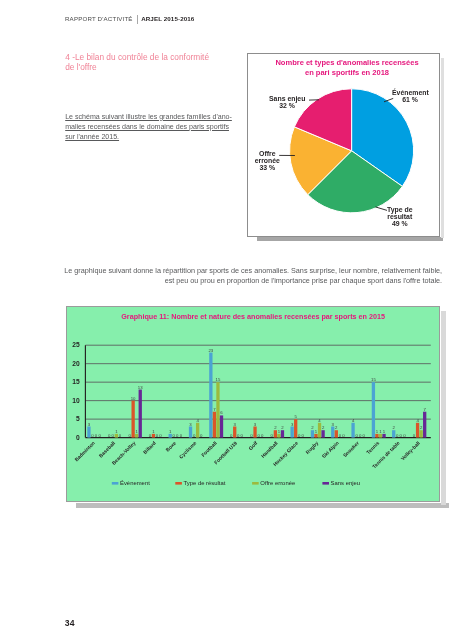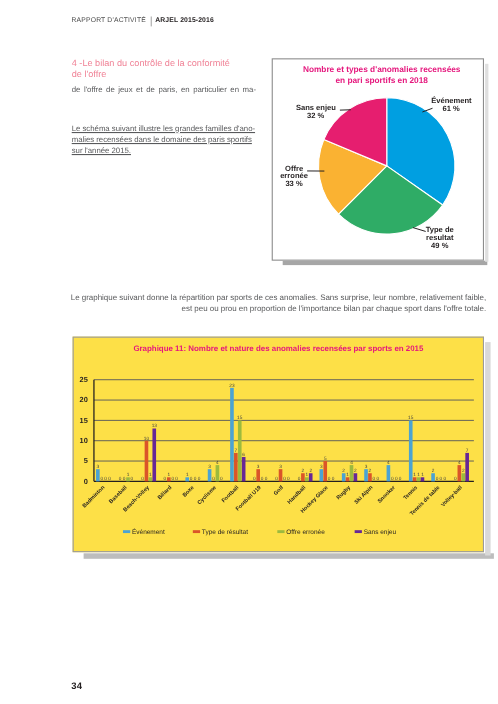--- a/index.html
+++ b/index.html
@@ -35,21 +35,21 @@
   .pie-card{position:absolute;left:209.5px;top:53.3px;width:193.3px;height:183.4px;background:#fff;
             border:0.7px solid #8d8d8d;box-sizing:border-box;}
   .pie-shadow{position:absolute;left:220px;top:237.4px;width:186px;height:3.6px;
         background:#a6a6a6;}
   .pie-shadow-r{position:absolute;left:403.5px;top:57.5px;width:3.4px;height:180px;
         background:#dfdfdf;}
   .pie-title{position:absolute;left:0;top:3.7px;width:199px;text-align:center;color:#e5177d;
         font-size:7.55px;font-weight:bold;line-height:9.9px;letter-spacing:-.01px;}
 
   
-  .bar-card{position:absolute;left:28.5px;top:306.3px;width:374.8px;height:195.7px;background:#fde047;
+  .bar-card{position:absolute;left:28.5px;top:306.3px;width:374.8px;height:195.7px;background:#86efac;
             border:0.8px solid #9b9b9b;box-sizing:border-box;}
   .bar-title{position:absolute;left:-0.8px;top:5.0px;width:374.8px;text-align:center;color:#e5177d;
         font-size:7.2px;font-weight:bold;letter-spacing:0px;}
   .bar-shadow{position:absolute;left:38.6px;top:503.2px;width:373px;height:5.3px;background:#bdbdbd;}
   .bar-shadow-r{position:absolute;left:403.5px;top:311px;width:5px;height:194px;background:#d9d9d9;}
 
   
   .pl{position:absolute;font-size:6.9px;font-weight:bold;color:#231f20;line-height:6.9px;
       letter-spacing:0px;white-space:nowrap;}
   .pl-evt{left:144.5px;top:35.8px;text-align:left;}
@@ -70,21 +70,20 @@
     <span class="hdr-sep"></span>
     <span class="hdr-right">ARJEL 2015-2016</span>
   </div>
 
   <div class="sec-title">
     <div>4 -Le bilan du contrôle de la conformité</div>
     <div>de l'offre</div>
   </div>
 
   <div class="para" id="para1">
-    <div class="jline">de l'offre de jeux et de paris, en particulier en ma-</div>
   </div>
   <div class="para nojust" id="para2">
     <div>Le schéma suivant illustre les grandes familles d'ano-</div>
     <div>malies recensées dans le domaine des paris sportifs</div>
     <div>sur l'année 2015.</div>
   </div>
 
   <div class="pie-shadow"></div>
   <div class="pie-shadow-r"></div>
   <div class="pie-card">
@@ -120,21 +119,21 @@
     <div class="pl pl-san">
       <div>Sans enjeu</div>
       <div>32 %</div>
     </div>
   </div>
 
   <div class="bar-shadow"></div>
   <div class="bar-shadow-r"></div>
   <div class="midpara">
     <div>Le graphique suivant donne la répartition par sports de ces anomalies. Sans surprise, leur nombre, relativement faible,</div>
-    <div>est peu ou prou en proportion de l'importance bilan par chaque sport dans l'offre totale.</div>
+    <div>est peu ou prou en proportion de l'importance prise par chaque sport dans l'offre totale.</div>
   </div>
   <div class="bar-card">
     <div class="bar-title">Graphique 11: Nombre et nature des anomalies recensées par sports en 2015</div>
     <svg id="bar-svg" width="376" height="197" viewBox="0 0 376 197" style="position:absolute;left:-0.7px;top:-0.7px;overflow:visible;">
         <line x1="19.4" x2="364.8" y1="130.6" y2="130.6" stroke="#231f20" stroke-width="1.15"></line>
         <text x="13.799999999999999" y="132.6" text-anchor="end" font-size="6.7" font-family="&quot;Liberation Sans&quot;,sans-serif" font-weight="bold" fill="#231f20">0</text>
         <line x1="19.4" x2="364.8" y1="112.11999999999999" y2="112.11999999999999" stroke="#58595b" stroke-width="0.85"></line>
         <text x="13.799999999999999" y="114.11999999999999" text-anchor="end" font-size="6.7" font-family="&quot;Liberation Sans&quot;,sans-serif" font-weight="bold" fill="#231f20">5</text>
         <line x1="19.4" x2="364.8" y1="93.63999999999999" y2="93.63999999999999" stroke="#58595b" stroke-width="0.85"></line>
         <text x="13.799999999999999" y="95.63999999999999" text-anchor="end" font-size="6.7" font-family="&quot;Liberation Sans&quot;,sans-serif" font-weight="bold" fill="#231f20">10</text>

